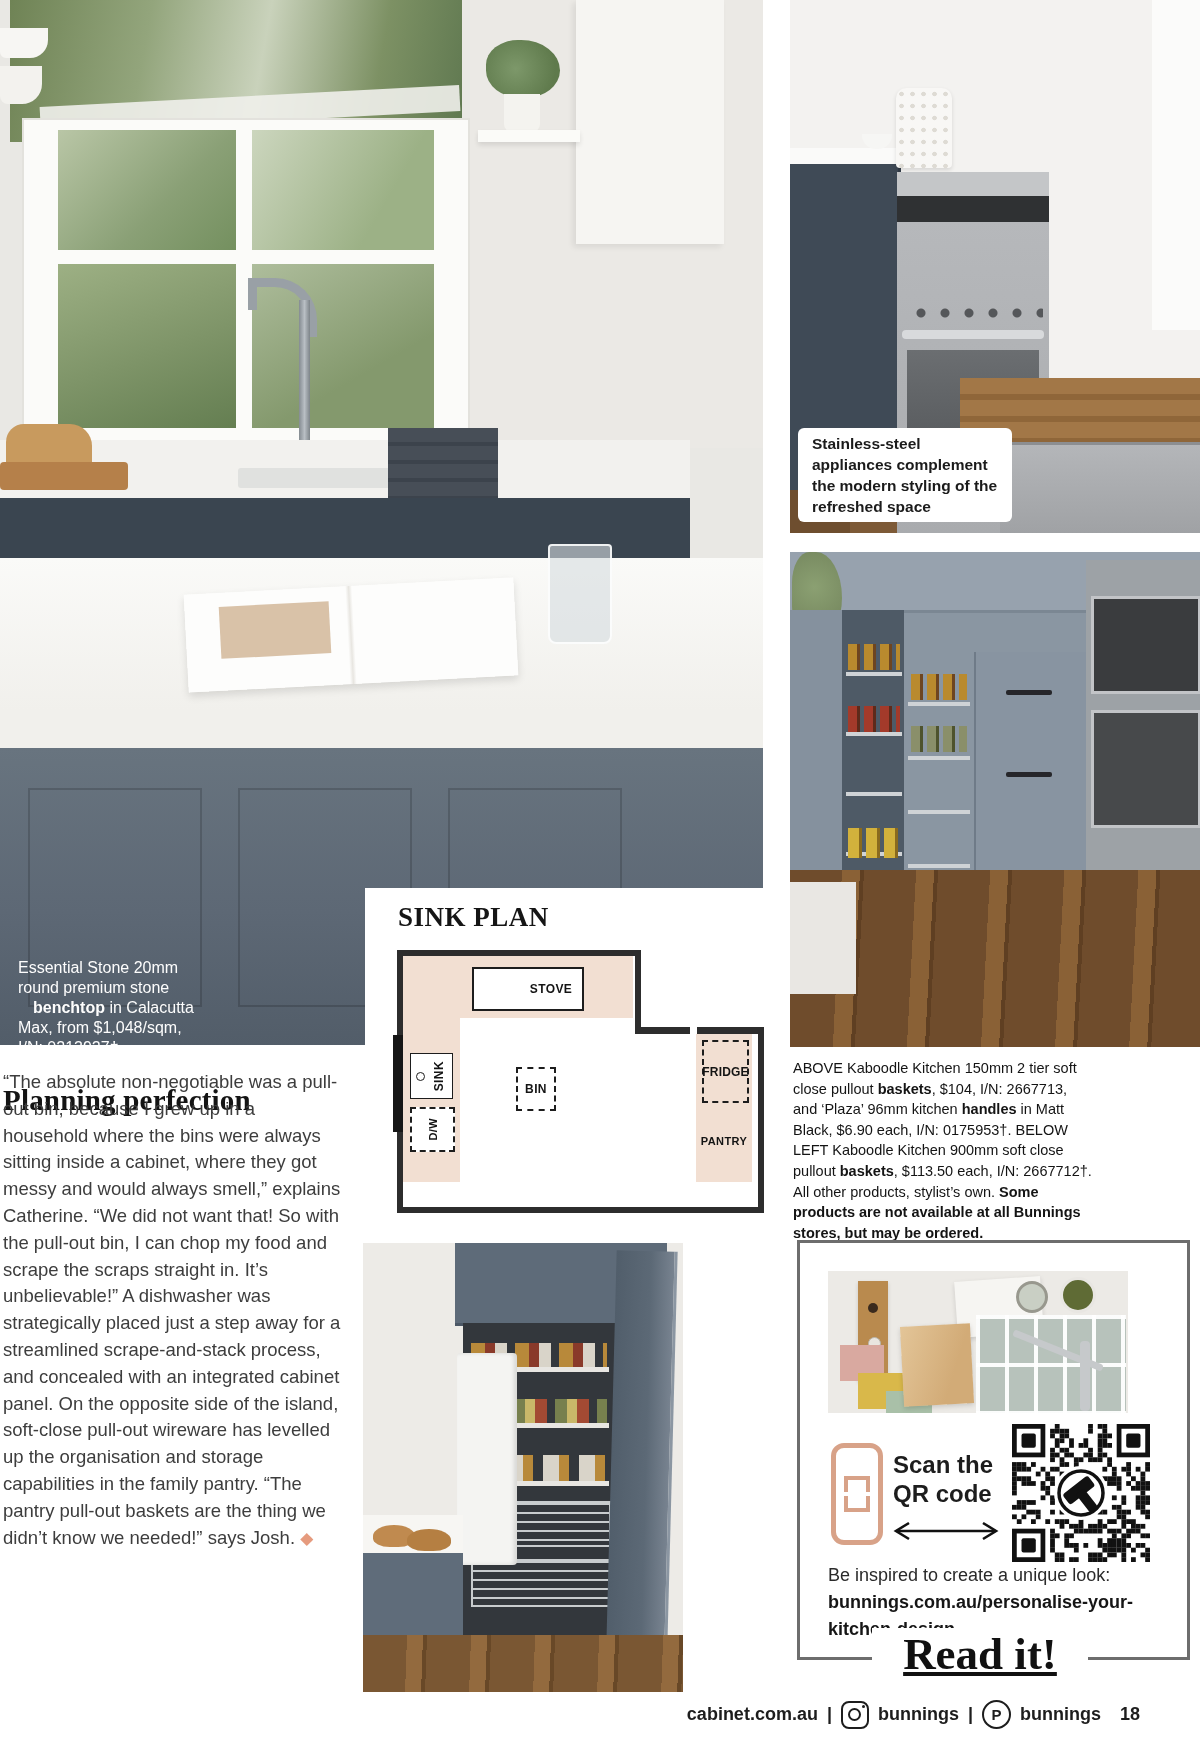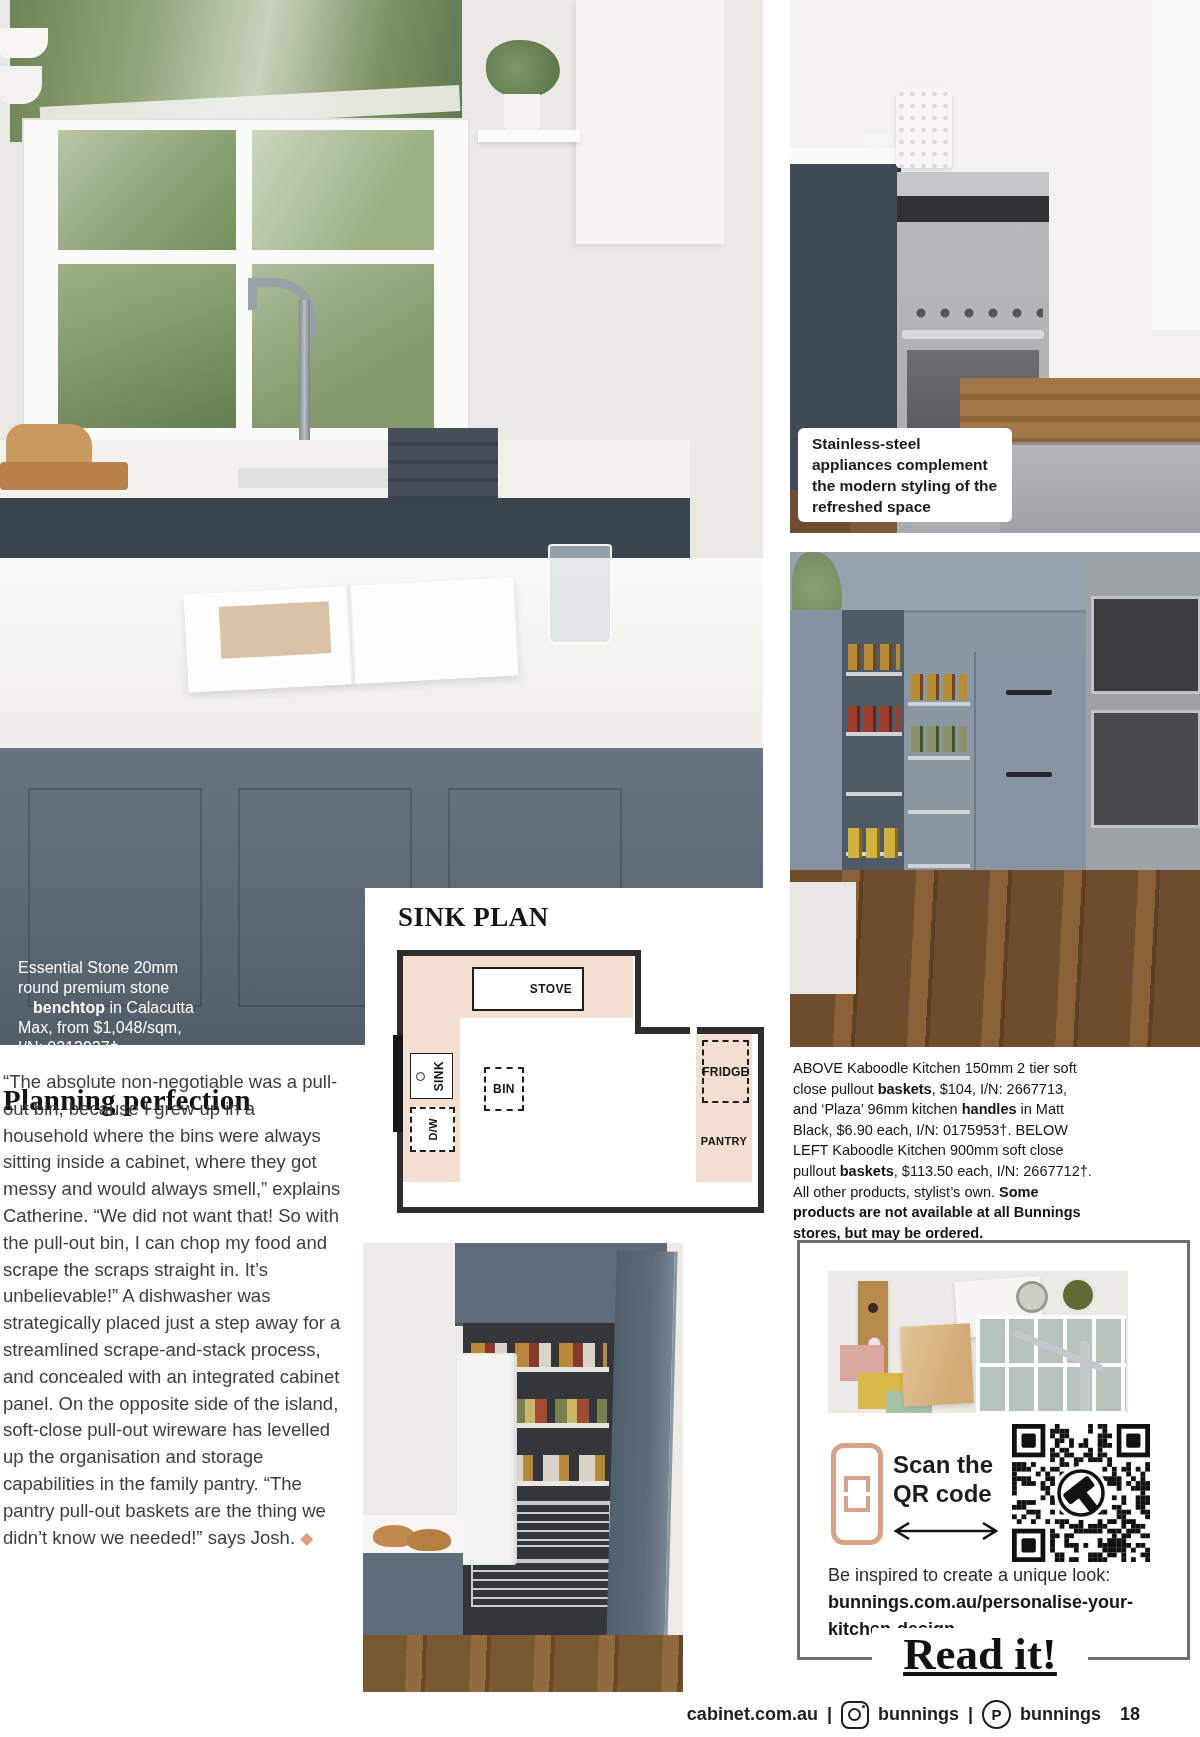--- a/index.html
+++ b/index.html
@@ -158,21 +158,21 @@
   <div class="planbox" style="left:472px;top:967px;width:62px;height:40px;padding-left:46px;">
     <span class="lbl">STOVE</span>
   </div>
   <div class="planbox" style="left:410px;top:1053px;width:41px;height:44px;border-width:1.5px;">
     <span class="abs" style="left:5px;top:18px;width:7px;height:7px;border:1.5px solid #1d1d1d;border-radius:50%;"></span>
     <span class="lbl vlbl" style="margin-left:14px;">SINK</span>
   </div>
   <div class="dash" style="left:410px;top:1107px;width:41px;height:41px;background:#fff;">
     <span class="lbl vlbl" style="font-size:11px;">D/W</span>
   </div>
-  <div class="dash" style="left:484px;top:1067px;width:36px;height:40px;">
+  <div class="dash" style="left:516px;top:1067px;width:36px;height:40px;">
     <span class="lbl">BIN</span>
   </div>
   <div class="dash" style="left:702px;top:1040px;width:43px;height:59px;">
     <span class="lbl" style="font-size:12px;letter-spacing:.2px;">FRIDGE</span>
   </div>
   <div class="abs" style="left:694px;top:1131px;width:60px;text-align:center;">
     <span class="lbl" style="font-size:11px;">PANTRY</span>
   </div>
 
   <div class="abs product-text" style="left:793px;top:1058px;width:300px;">

